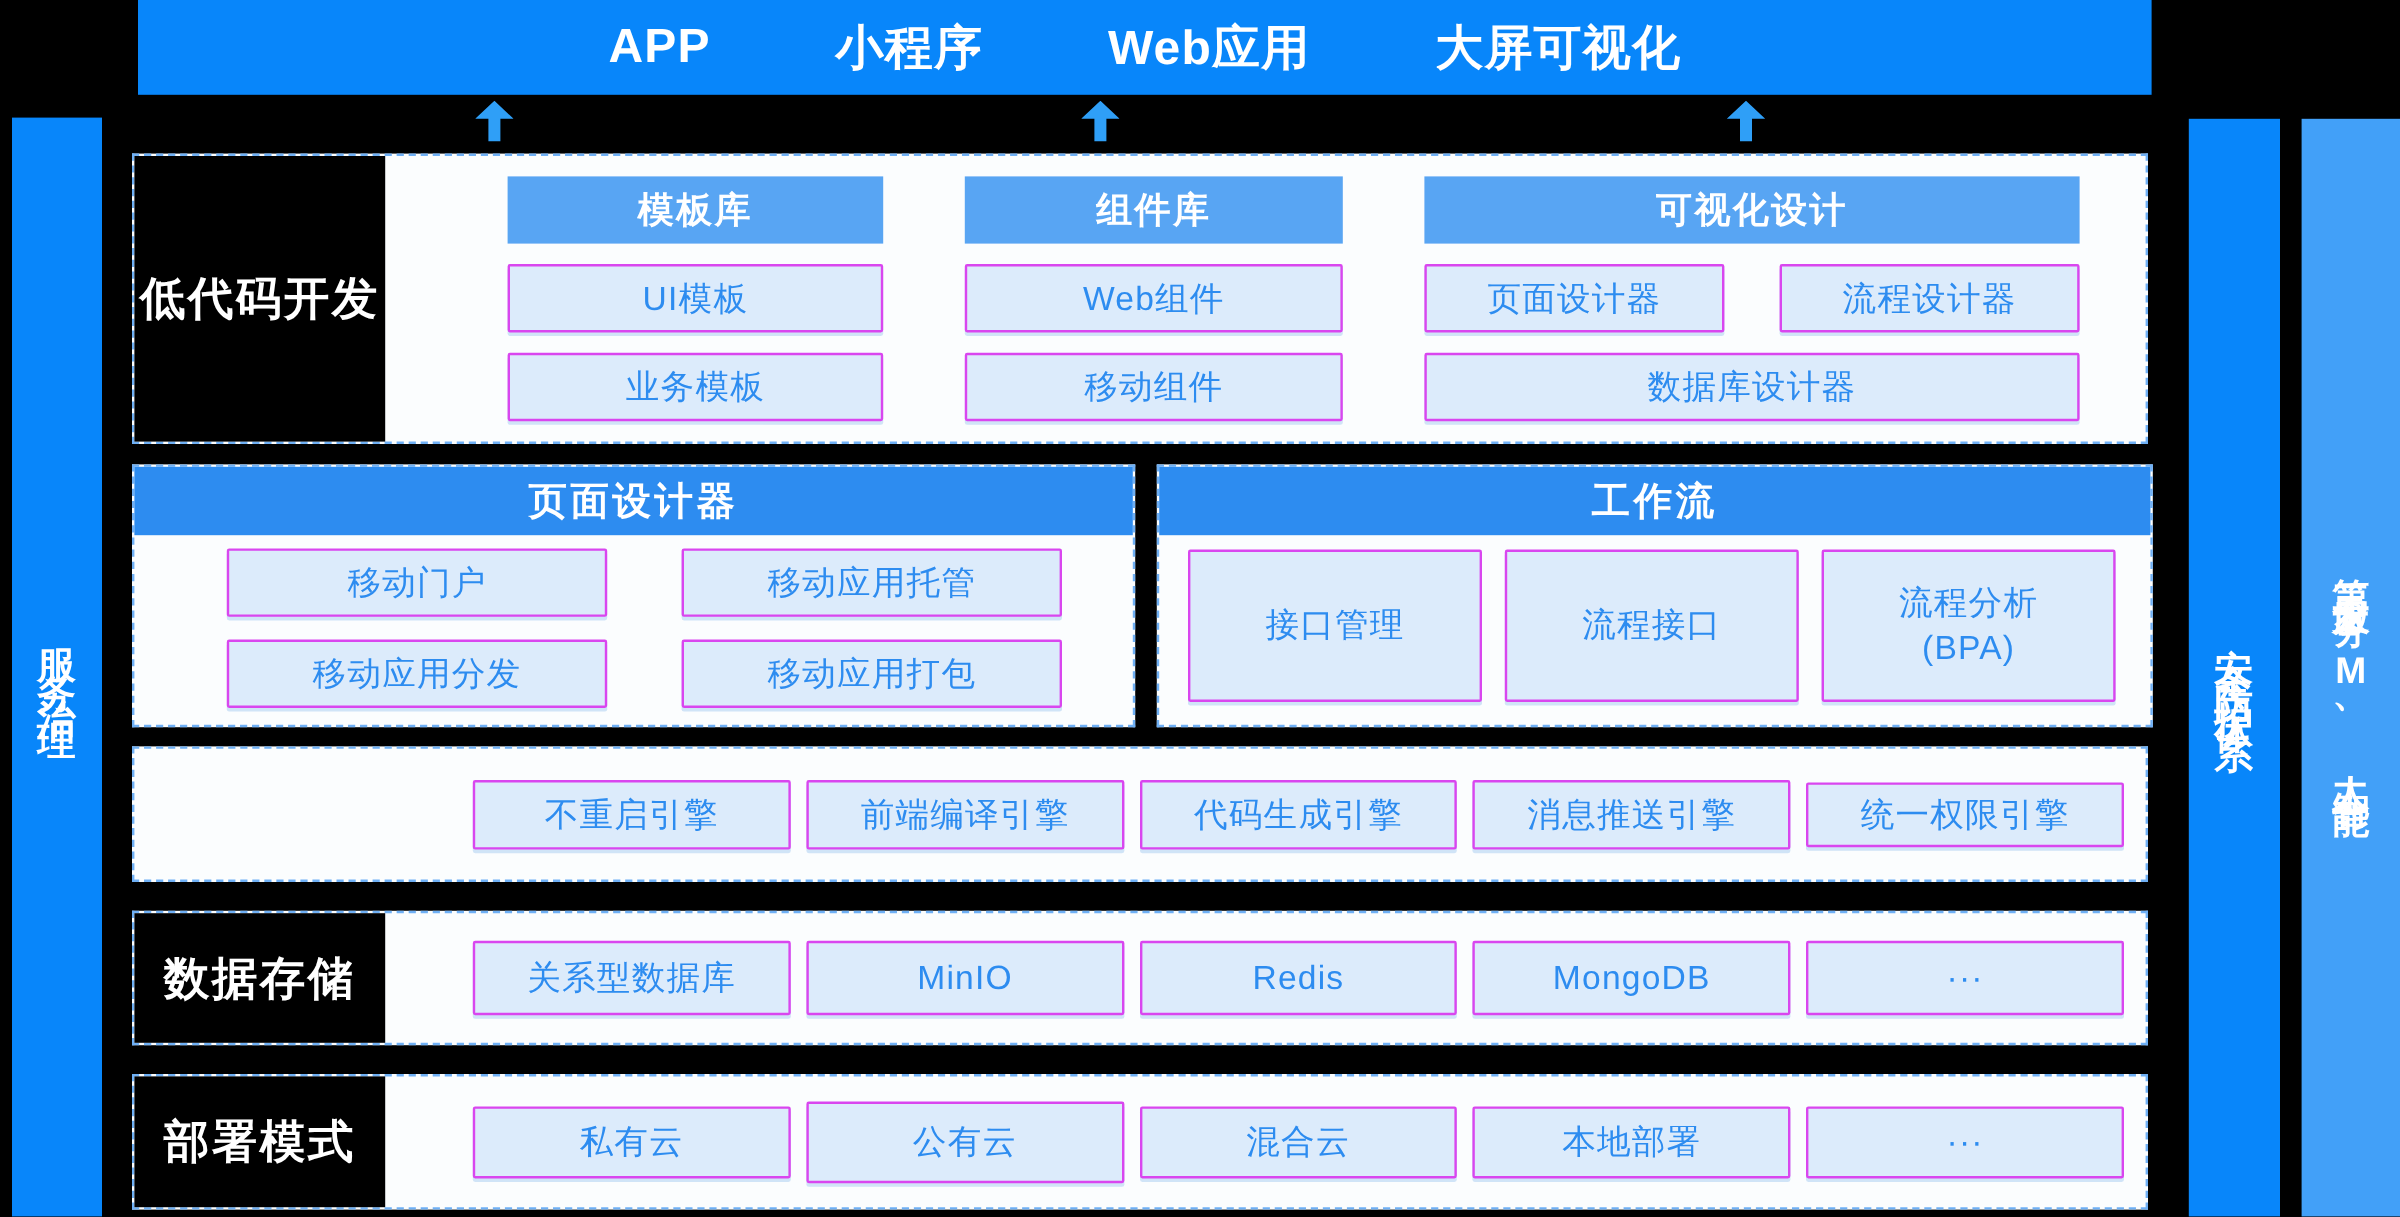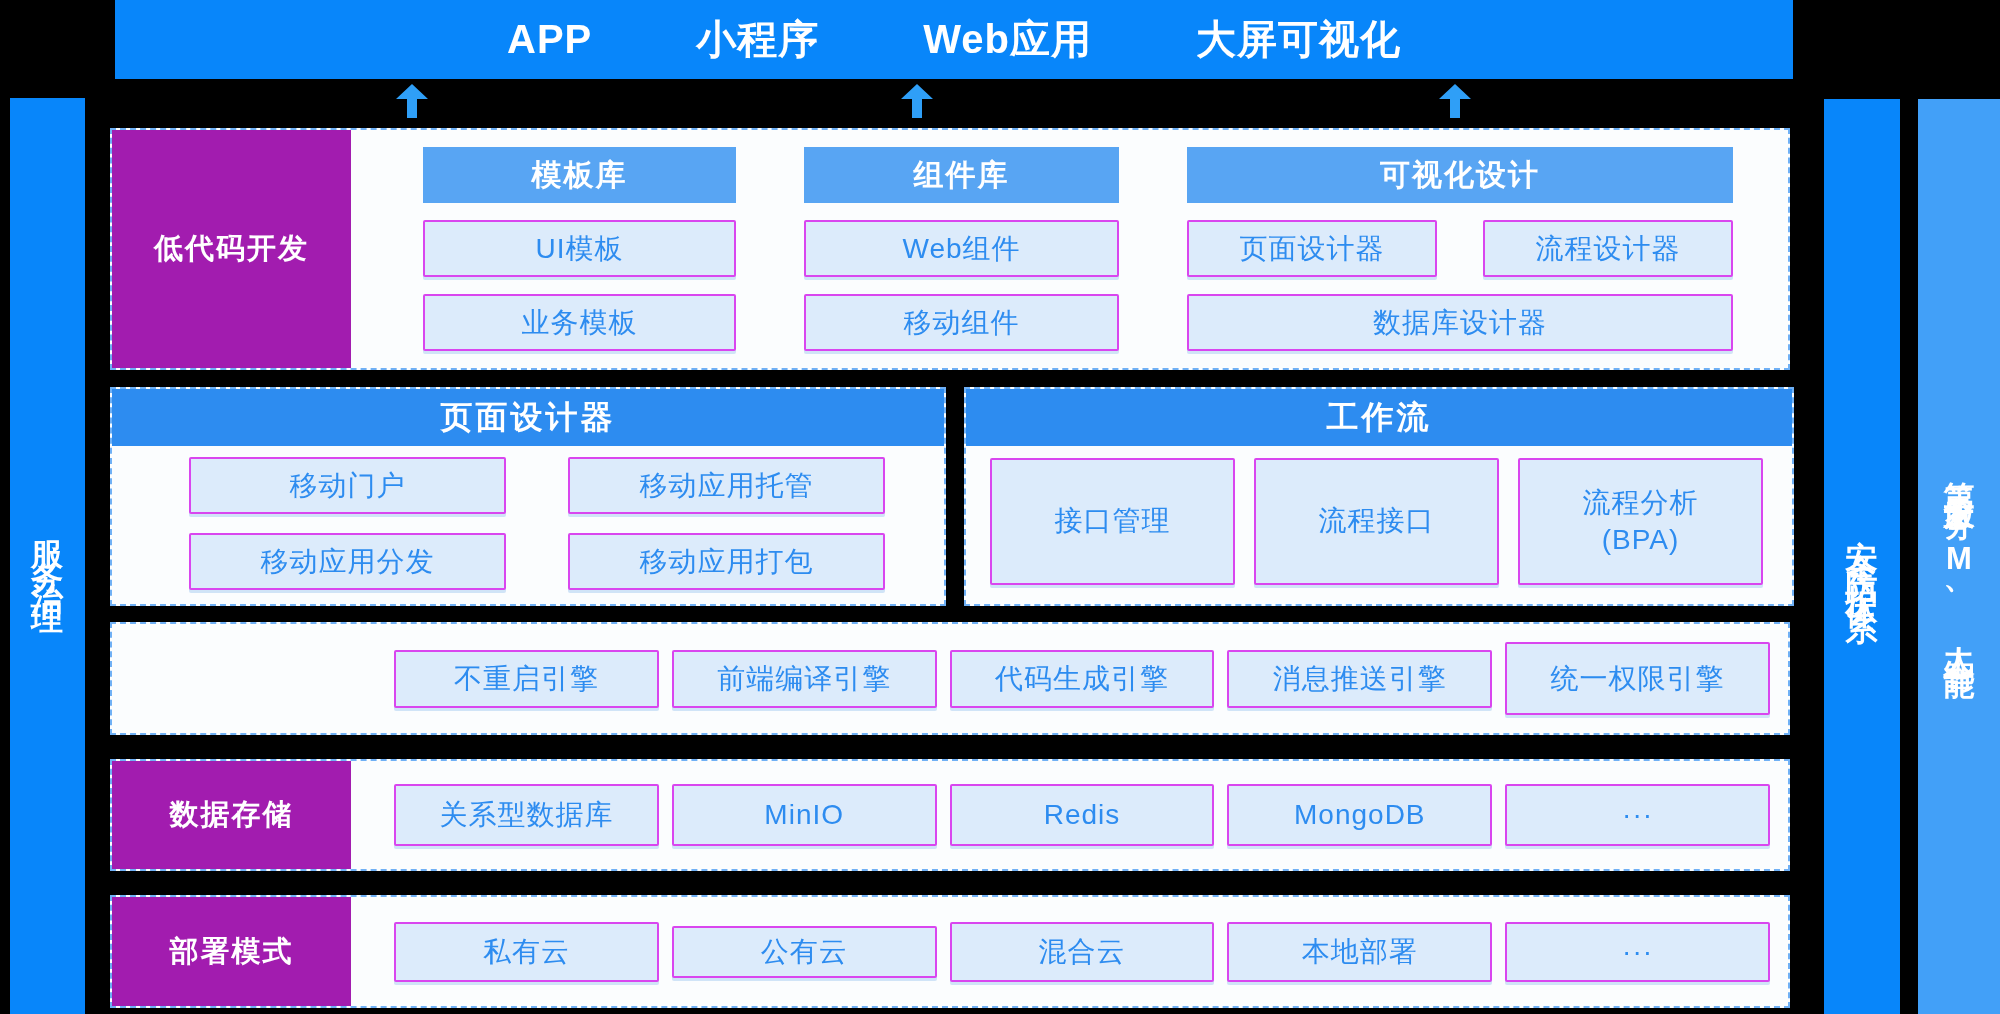--- a/index.html
+++ b/index.html
@@ -19,23 +19,23 @@
   .vbar-sec{left:1824px;top:99px;width:76px;height:915px;background:#0886fa;}
   .vbar-third{left:1918px;top:99px;width:82px;height:915px;background:#42a0f8;}
   .vtext{writing-mode:vertical-rl;color:#fff;font-weight:bold;font-size:32px;
          letter-spacing:20px;line-height:1;}
   .vbar-sec .vtext{letter-spacing:14px;}
   .vbar-third .vtext{font-size:31px;letter-spacing:7px;}
   .upright{text-orientation:upright;}
 
   
   .row{position:absolute;background:#fbfdfe;border:2px dashed #6fb0f5;box-sizing:border-box;}
-  .rlabel{position:absolute;left:0;top:0;bottom:0;width:239px;background:#a21caf;
+  .rlabel{position:absolute;left:0;top:0;bottom:0;width:209px;background:#000000;
           display:flex;align-items:center;justify-content:center;
-          color:#fff;font-size:29px;font-weight:bold;letter-spacing:2px;}
+          color:#fff;font-size:38px;font-weight:bold;letter-spacing:2px;}
   .hdr{position:absolute;left:0;right:0;top:0;height:57px;background:#2d8cf0;
        display:flex;align-items:center;justify-content:center;
        color:#fff;font-size:32px;font-weight:bold;letter-spacing:3px;}
   .band{height:56px;background:#58a5f3;display:flex;align-items:center;justify-content:center;
         color:#fff;font-size:30px;font-weight:bold;letter-spacing:2px;}
   .cell{background:#dcebfb;border:2px solid #d946ef;border-radius:2px;box-sizing:border-box;
         display:flex;align-items:center;justify-content:center;text-align:center;
         color:#2d8cf0;font-size:28px;letter-spacing:1px;
         box-shadow:0 3px 0 rgba(130,180,235,.35);}
 
@@ -133,39 +133,39 @@
       </div>
     </div>
   </section>
 
   <section class="row" style="left:110px;top:622px;width:1680px;height:113px;">
     <div class="strip">
       <div class="cell" style="height:58px;">不重启引擎</div>
       <div class="cell" style="height:58px;">前端编译引擎</div>
       <div class="cell" style="height:58px;">代码生成引擎</div>
       <div class="cell" style="height:58px;">消息推送引擎</div>
-      <div class="cell" style="height:73px;">统一权限引擎</div>
+      <div class="cell" style="height:54px;">统一权限引擎</div>
     </div>
   </section>
 
   <section class="row" style="left:110px;top:759px;width:1680px;height:112px;">
     <div class="rlabel">数据存储</div>
     <div class="strip">
       <div class="cell" style="height:62px;">关系型数据库</div>
       <div class="cell" style="height:62px;">MinIO</div>
       <div class="cell" style="height:62px;">Redis</div>
       <div class="cell" style="height:62px;">MongoDB</div>
       <div class="cell" style="height:62px;">···</div>
     </div>
   </section>
 
   <section class="row" style="left:110px;top:895px;width:1680px;height:113px;">
     <div class="rlabel">部署模式</div>
     <div class="strip">
       <div class="cell" style="height:60px;">私有云</div>
-      <div class="cell" style="height:52px;">公有云</div>
+      <div class="cell" style="height:68px;">公有云</div>
       <div class="cell" style="height:60px;">混合云</div>
       <div class="cell" style="height:60px;">本地部署</div>
       <div class="cell" style="height:60px;">···</div>
     </div>
   </section>
 
 </div>
 
 </body></html>

